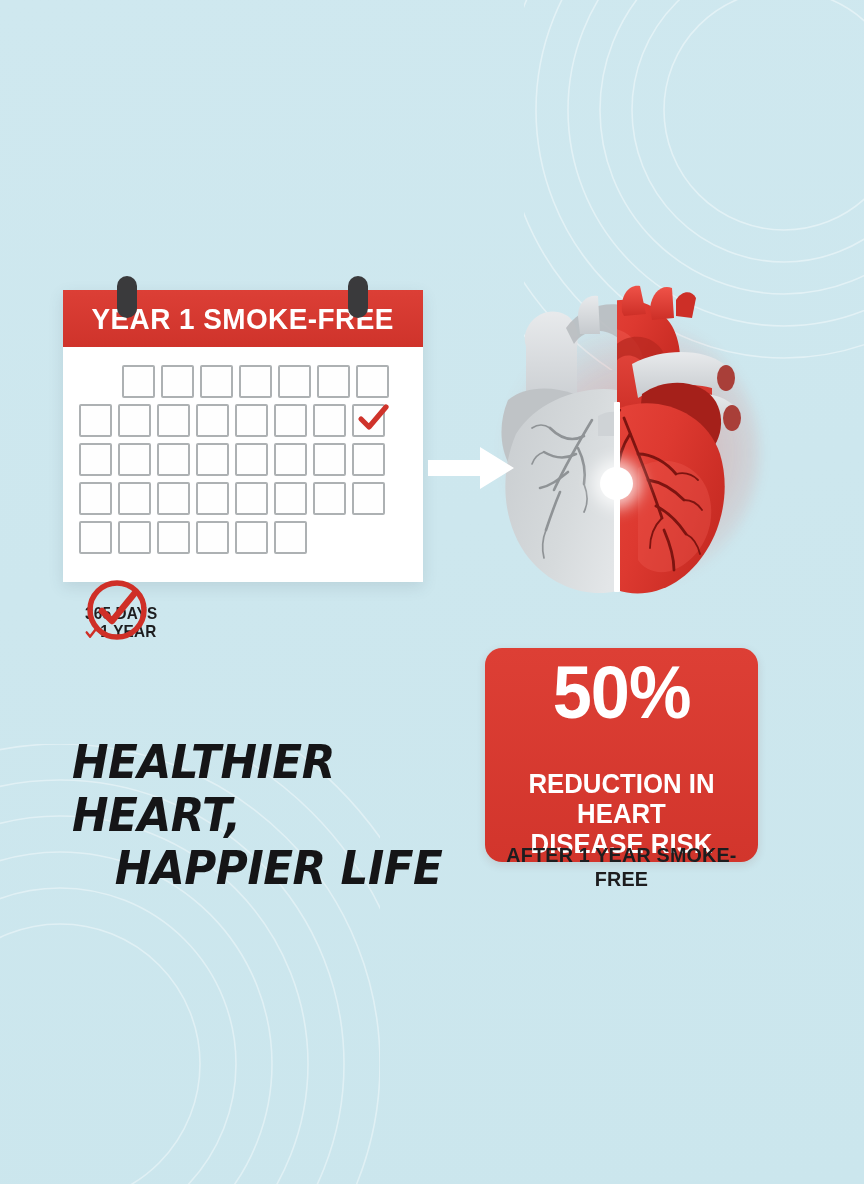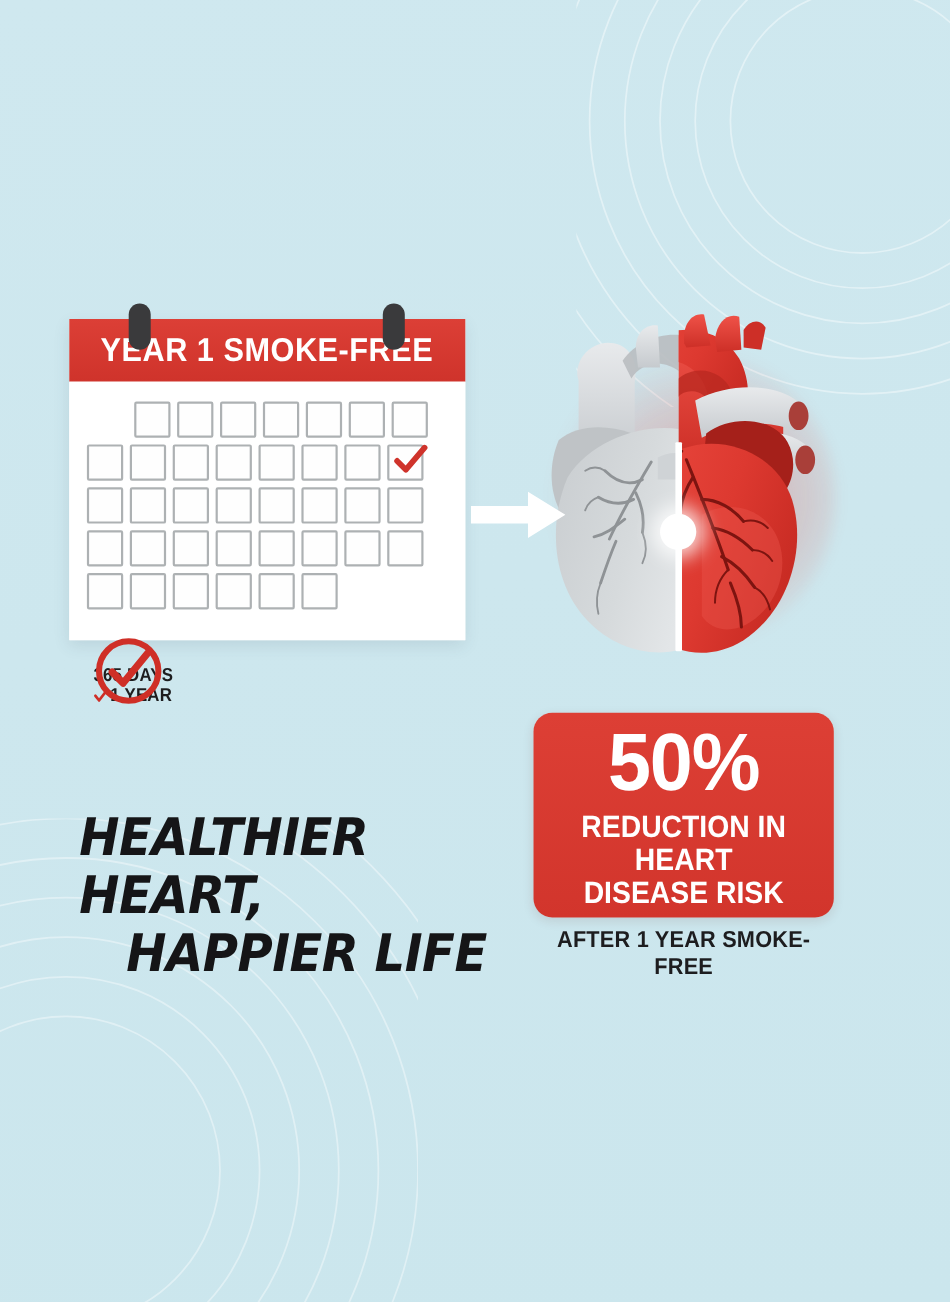--- a/index.html
+++ b/index.html
@@ -204,31 +204,32 @@
     transform-origin: left top;
   }
   .headline .l2 { padding-left: 46px; }
 
   
   .stat-badge {
     position: absolute;
     left: 485px;
     top: 648px;
     width: 273px;
-    height: 186px;
+    height: 214px;
     background: #d8382f;
     background: linear-gradient(180deg,#dd3f35 0%, #d2352c 100%);
     border-radius: 17px;
     box-shadow: 0 3px 10px rgba(90,30,25,0.12);
     display: flex;
     flex-direction: column;
     align-items: center;
     justify-content: flex-start;
     padding-top: 8px;
     box-sizing: border-box;
+    gap: 32px;
   }
   .stat-value {
     color: #fff;
     font-family: "Liberation Sans Narrow", "Liberation Sans", sans-serif;
     font-weight: 700;
     font-size: 74px;
     line-height: 1;
     letter-spacing: -1px;
     transform: scaleX(0.95);
   }

